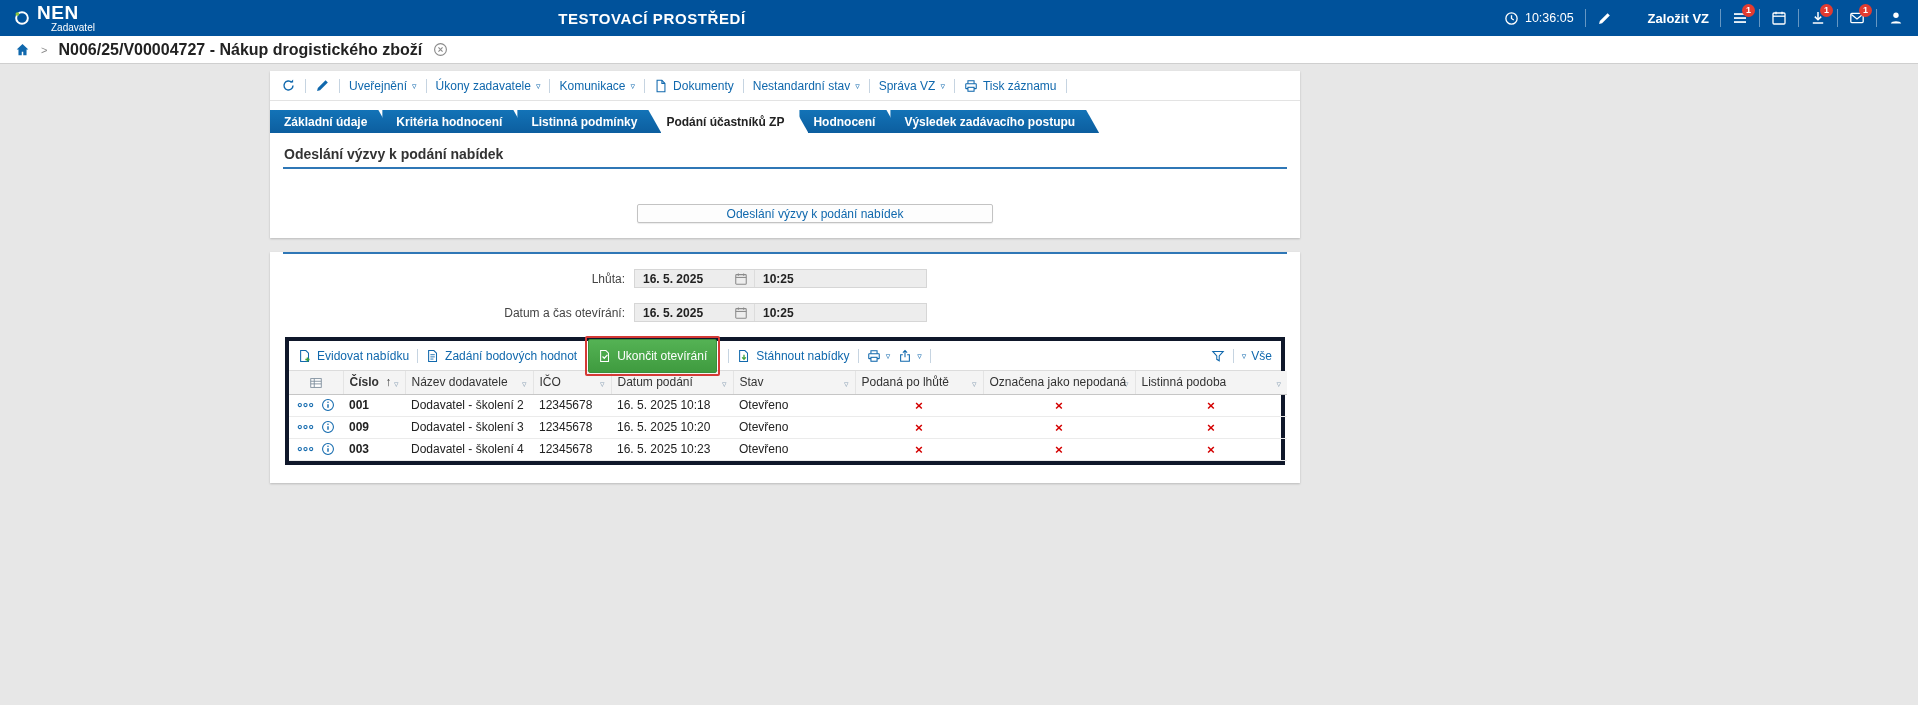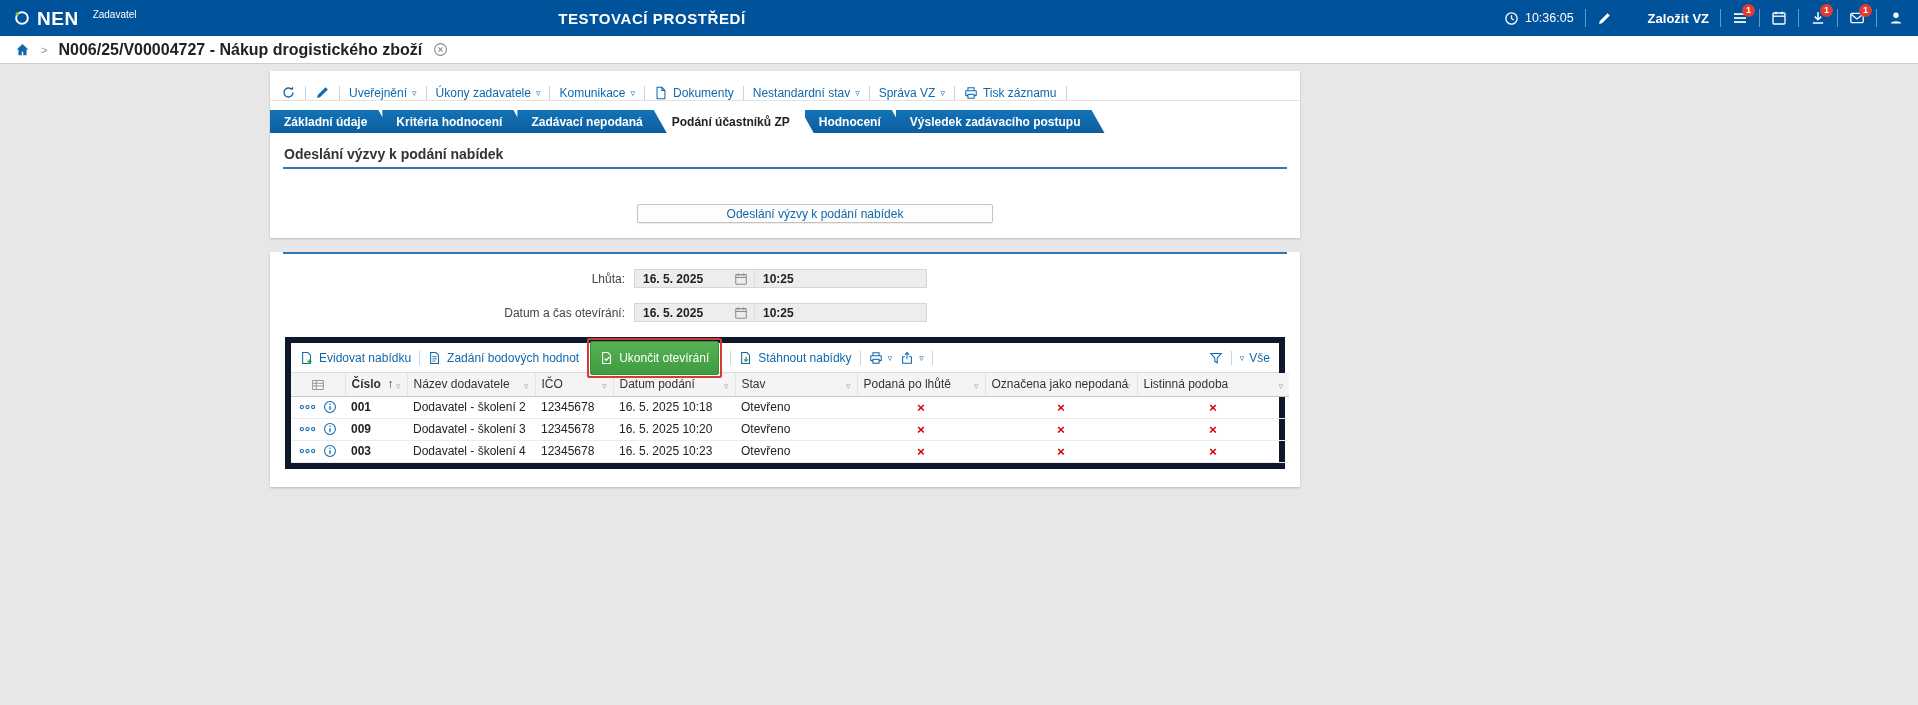--- a/index.html
+++ b/index.html
@@ -2,21 +2,21 @@
 <html><head>
 <meta charset="utf-8">
 <style>
   * { margin:0; padding:0; box-sizing:border-box; }
   html,body { width:1918px; height:705px; overflow:hidden; }
   body { font-family:"Liberation Sans", sans-serif; font-size:12px; color:#333; background:#e7e7e7; position:relative; }
 
   
   .topbar { height:36px; background:#00529b; display:flex; align-items:center; padding:0 14px; position:relative; color:#fff; }
   .logo { display:flex; align-items:center; gap:7px; }
-  .logo-textcol { display:flex; line-height:1; }
+  .logo-textcol { display:flex; flex-direction:column; line-height:1; }
   .logo-title { font-size:19px; font-weight:bold; letter-spacing:.5px; }
   .logo-sub { font-size:10px; margin-top:1px; margin-left:14px; }
   .env-title { position:absolute; left:652px; transform:translateX(-50%); font-size:15px; font-weight:bold; letter-spacing:.6px; }
   .topbar-right { margin-left:auto; display:flex; align-items:center; gap:11px; }
   .top-item { display:flex; align-items:center; gap:6px; font-size:12.5px; }
   .top-item.bold { font-weight:bold; font-size:13px;gap:36px; }
   .vdiv-light { width:1px; height:18px; background:rgba(255,255,255,.4); }
   .iconwrap { position:relative; display:flex; align-items:center; }
   .badge { position:absolute; top:-6px; right:-7px; background:#e23b30; color:#fff; font-size:9px; font-weight:bold;
            min-width:13px; height:13px; border-radius:7px; line-height:13px; text-align:center; padding:0 2px; }
@@ -25,21 +25,21 @@
   .breadcrumb-bar { height:28px; background:#fff; border-bottom:1px solid #cfcfcf; display:flex; align-items:center; gap:11px; padding:0 15px; }
   .crumb-sep { color:#8a8a8a; font-size:11px; }
   .crumb-label { font-weight:bold; font-size:16px; color:#222; }
 
   
   .content { position:absolute; left:270px; top:71px; width:1030px; }
   .panel { background:#fff; box-shadow:0 1px 2px rgba(0,0,0,.2); margin-bottom:14px; }
   .panel-top { padding-bottom:15px; }
   .panel-offers { padding-bottom:4px; }
 
-  .record-toolbar { display:flex; align-items:flex-end; gap:9px; height:30px; padding:0 11px; border-bottom:1px solid #e3e3e3; }
+  .record-toolbar { display:flex; align-items:center; gap:9px; height:30px; padding:0 11px; border-bottom:1px solid #e3e3e3; }
   .vdiv { width:1px; height:14px; background:#c6d4e1; }
   .tb-link { color:#1068ad; display:inline-flex; align-items:center; gap:5px; font-size:12px; white-space:nowrap; cursor:default; }
   .caret { font-size:9px; color:inherit; }
 
   .tabs { display:flex; padding-top:9px; }
   .tab { position:relative; height:23px; display:flex; align-items:center; padding:0 24px 0 14px;
          background:linear-gradient(#1373b7,#0c5e9f); color:#fff; font-weight:bold; font-size:12px;
          clip-path:polygon(0 0, calc(100% - 13px) 0, 100% 100%, 0 100%); margin-right:-9px; white-space:nowrap; }
   .tab.active { background:#fff; color:#222; }
 
@@ -54,21 +54,21 @@
   .form-row { display:flex; align-items:center; margin:15px 0; }
   .form-label { width:355px; text-align:right; margin-right:9px; font-size:12px; color:#444; }
   .field-group { width:293px; height:19px; background:#ededed; border:1px solid #d6d6d6; display:flex; align-items:center; }
   .field-date { flex:1; padding-left:8px; font-weight:bold; font-size:12px; color:#222; }
   .field-cal { margin-right:6px; color:#8a8a8a; display:flex; }
   .field-time { width:172px; border-left:1px solid #dcdcdc; height:100%; display:flex; align-items:center; padding-left:8px;
                 font-weight:bold; font-size:12px; color:#222; }
 
   .sub-heading { font-size:13px; font-weight:bold; margin:17px 15px 7px; color:#333; }
 
-  .table-card { margin:0 15px 14px; border:6px solid #0f172a; background:#fff; }
+  .table-card { margin:0 15px 14px; border:4px solid #0f172a; background:#fff; }
   .table-toolbar { display:flex; align-items:center; gap:8px; height:30px; padding:0 9px; border-bottom:1px solid #dcdcdc; }
   .tbtn { color:#1068ad; display:inline-flex; align-items:center; gap:5px; font-size:12px; white-space:nowrap; cursor:default; }
   .red-box { border:2px solid #d43a36; padding:1px; display:inline-flex; border-radius:2px; }
   .green-btn { display:inline-flex; align-items:center; gap:5px; background:linear-gradient(#54b254,#3f9b3f);
                border:1px solid #3a8f3a; border-radius:2px; color:#fff; font-size:12px; padding:16px 9px; height:20px; }
   .spacer { flex:1; }
 
   table { width:100%; border-collapse:collapse; table-layout:fixed; font-size:12px; }
   thead th { background:#f4f4f4; border-bottom:1px solid #c6c6c6; border-right:1px solid #e4e4e4; height:23px; padding:0 6px;
              text-align:left; font-weight:normal; color:#333; white-space:nowrap; overflow:hidden; }
@@ -243,21 +243,21 @@
     </div>
 
     <div class="tabs">
       <div class="tab" style="z-index:6">
           <span>Základní údaje</span>
         </div>
       <div class="tab" style="z-index:5">
           <span>Kritéria hodnocení</span>
         </div>
       <div class="tab" style="z-index:4">
-          <span>Zadávací nepodaná</span>
+          <span>Listinná podmínky</span>
         </div>
       <div class="tab active" style="z-index:3">
           <span>Podání účastníků ZP</span>
         </div>
       <div class="tab" style="z-index:2">
           <span>Hodnocení</span>
         </div>
       <div class="tab" style="z-index:1">
           <span>Výsledek zadávacího postupu</span>
         </div>

